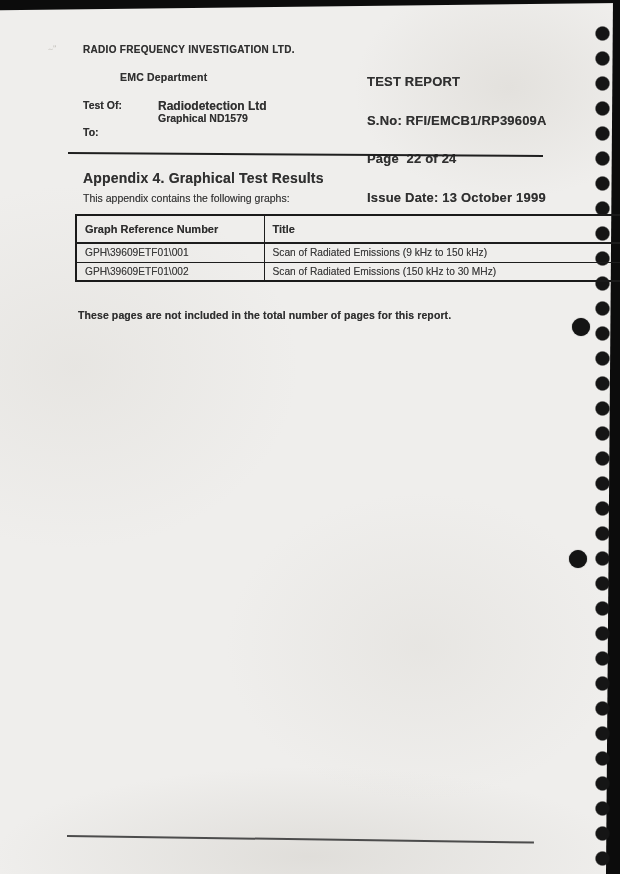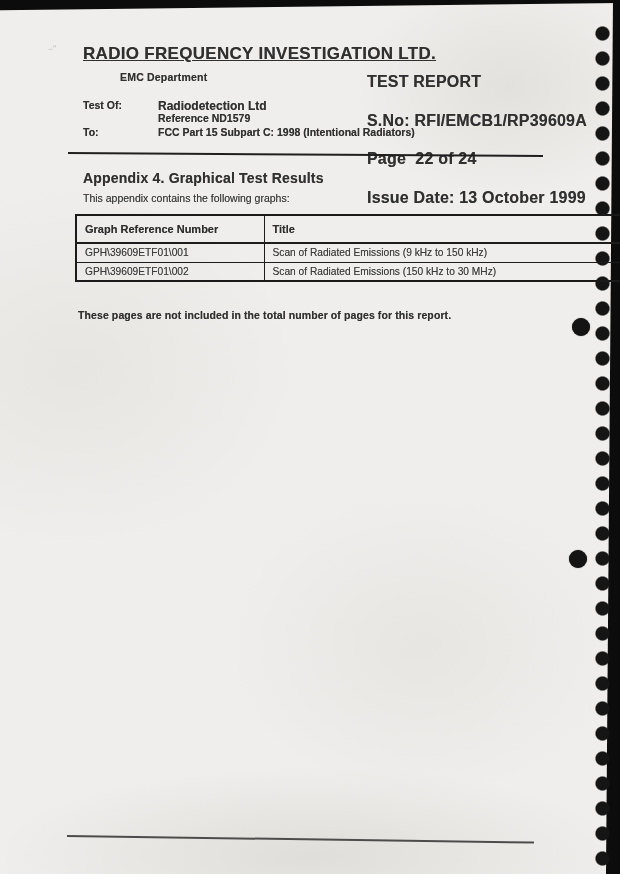--- a/index.html
+++ b/index.html
@@ -32,23 +32,23 @@
     position:absolute; left:595px; top:26px; width:15px; height:840px;
     background-image:radial-gradient(circle at 7.5px 7.5px, #151515 6.3px, rgba(21,21,21,0.55) 7px, transparent 7.7px);
     background-size:15px 25px; background-repeat:repeat-y;
   }
   .ink-blob { position:absolute; border-radius:50%; background:#141414; box-shadow:0 0 1px rgba(20,20,20,0.8); }
   .blob-a { left:572px; top:318px; width:18px; height:18px; }
   .blob-b { left:569px; top:550px; width:18px; height:18px; }
   .pencil-mark { position:absolute; left:48px; top:44px; color:#9a968e; font-size:9px; opacity:0.55; transform:rotate(-8deg); }
 
   
-  .company    { left:83px;  top:44px;  font-size:17px; letter-spacing:0.3px;text-decoration:underline; }
+  .company    { left:83px;  top:44px;  font-size:10px; letter-spacing:0.3px; }
   .dept       { left:83px;  top:71px;  font-size:10.5px; letter-spacing:0.2px;margin-left:37px; }
-  .report     { left:367px; top:50px;  font-size:16px; line-height:12.9px; letter-spacing:0.2px; }
+  .report     { left:367px; top:50px;  font-size:13px; line-height:12.9px; letter-spacing:0.2px; }
   .lbl-testof { left:83px;  top:99px;  font-size:10.5px; }
   .val-manuf  { left:158px; top:99px;  font-size:12px; }
   .val-prod   { left:158px; top:112px; font-size:10.5px; }
   .lbl-to     { left:83px;  top:126px; font-size:10.5px; }
   .val-std    { left:158px; top:126px; font-size:10.5px; }
 
   .rule-top {
     position:absolute; left:68px; top:152px; width:475px; height:2.2px; background:#1f1f1f;
     transform:rotate(0.35deg); transform-origin:left center;
   }
@@ -97,23 +97,22 @@
 
   <div class="txt b report pre">
     <div>TEST REPORT</div>
     <div>S.No: RFI/EMCB1/RP39609A</div>
     <div class="pre">Page  22 of 24</div>
     <div>Issue Date: 13 October 1999</div>
   </div>
 
   <div class="txt b lbl-testof">Test Of:</div>
   <div class="txt b val-manuf">Radiodetection Ltd</div>
-  <div class="txt b val-prod">Reference ND1579</div>
+  <div class="txt b val-prod">Graphical ND1579</div>
   <div class="txt b lbl-to">To:</div>
-  <div class="txt b val-std">FCC Part 15 Subpart C: 1998 (Intentional Radiators)</div>
 
   <div class="rule-top"></div>
 
   <div class="txt b appendix-h">Appendix 4. Graphical Test Results</div>
   <div class="txt intro">This appendix contains the following graphs:</div>
 
   <table class="graphs">
     <colgroup>
         <col class="c1">
         <col class="c2">

